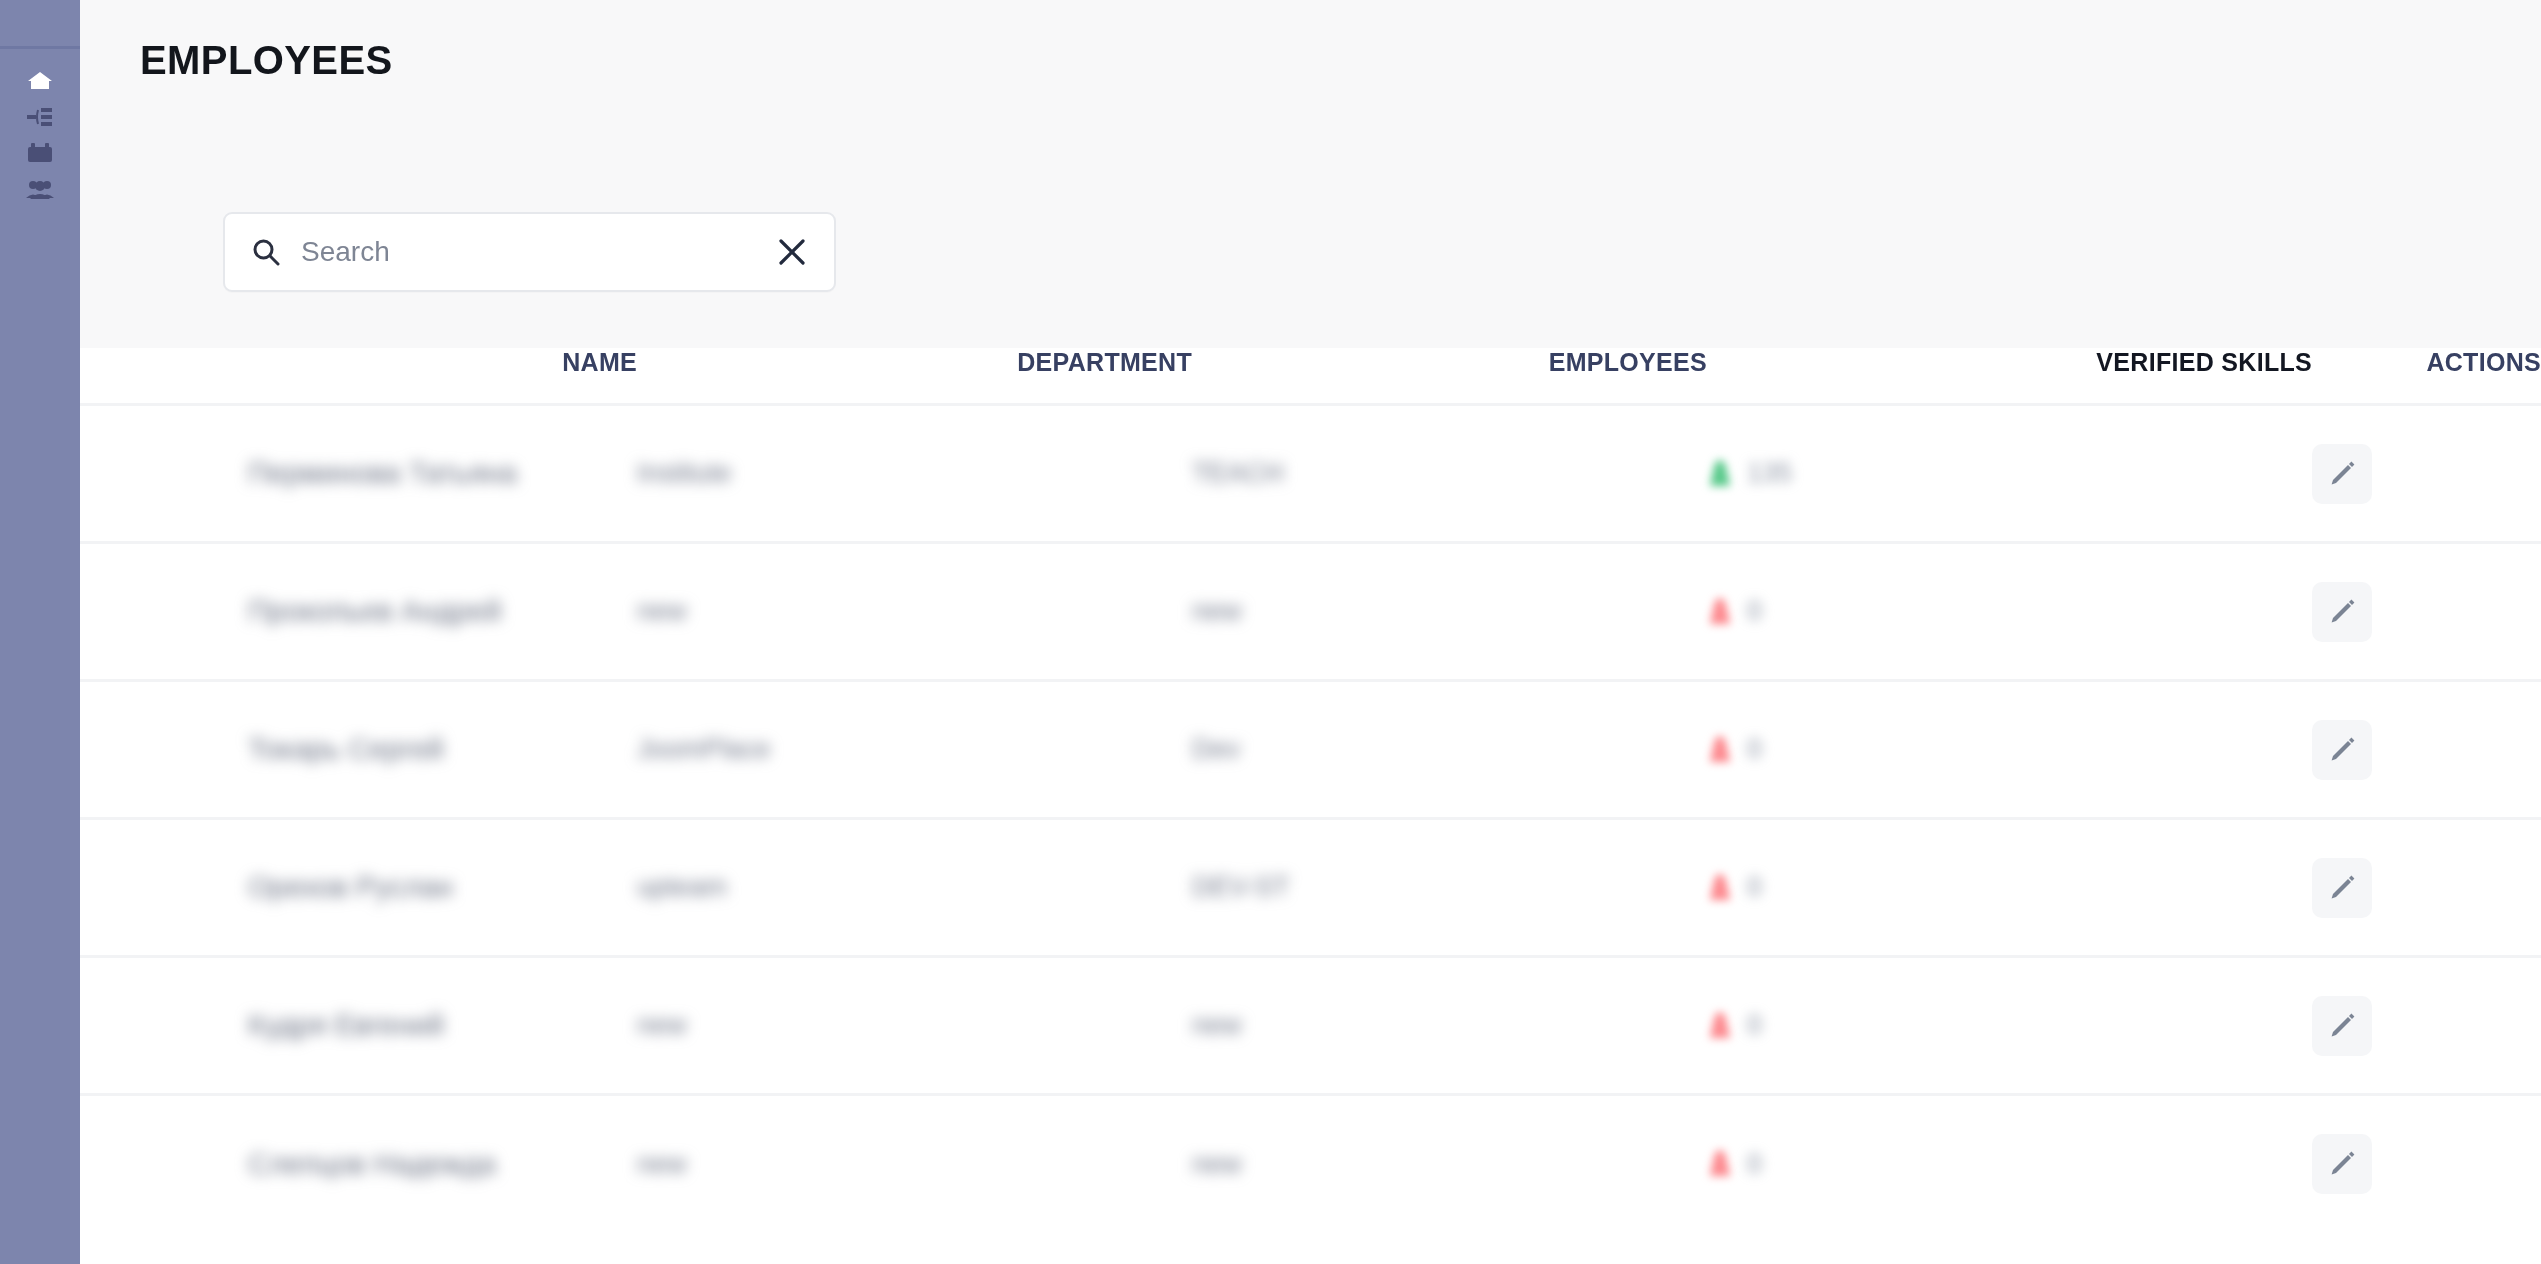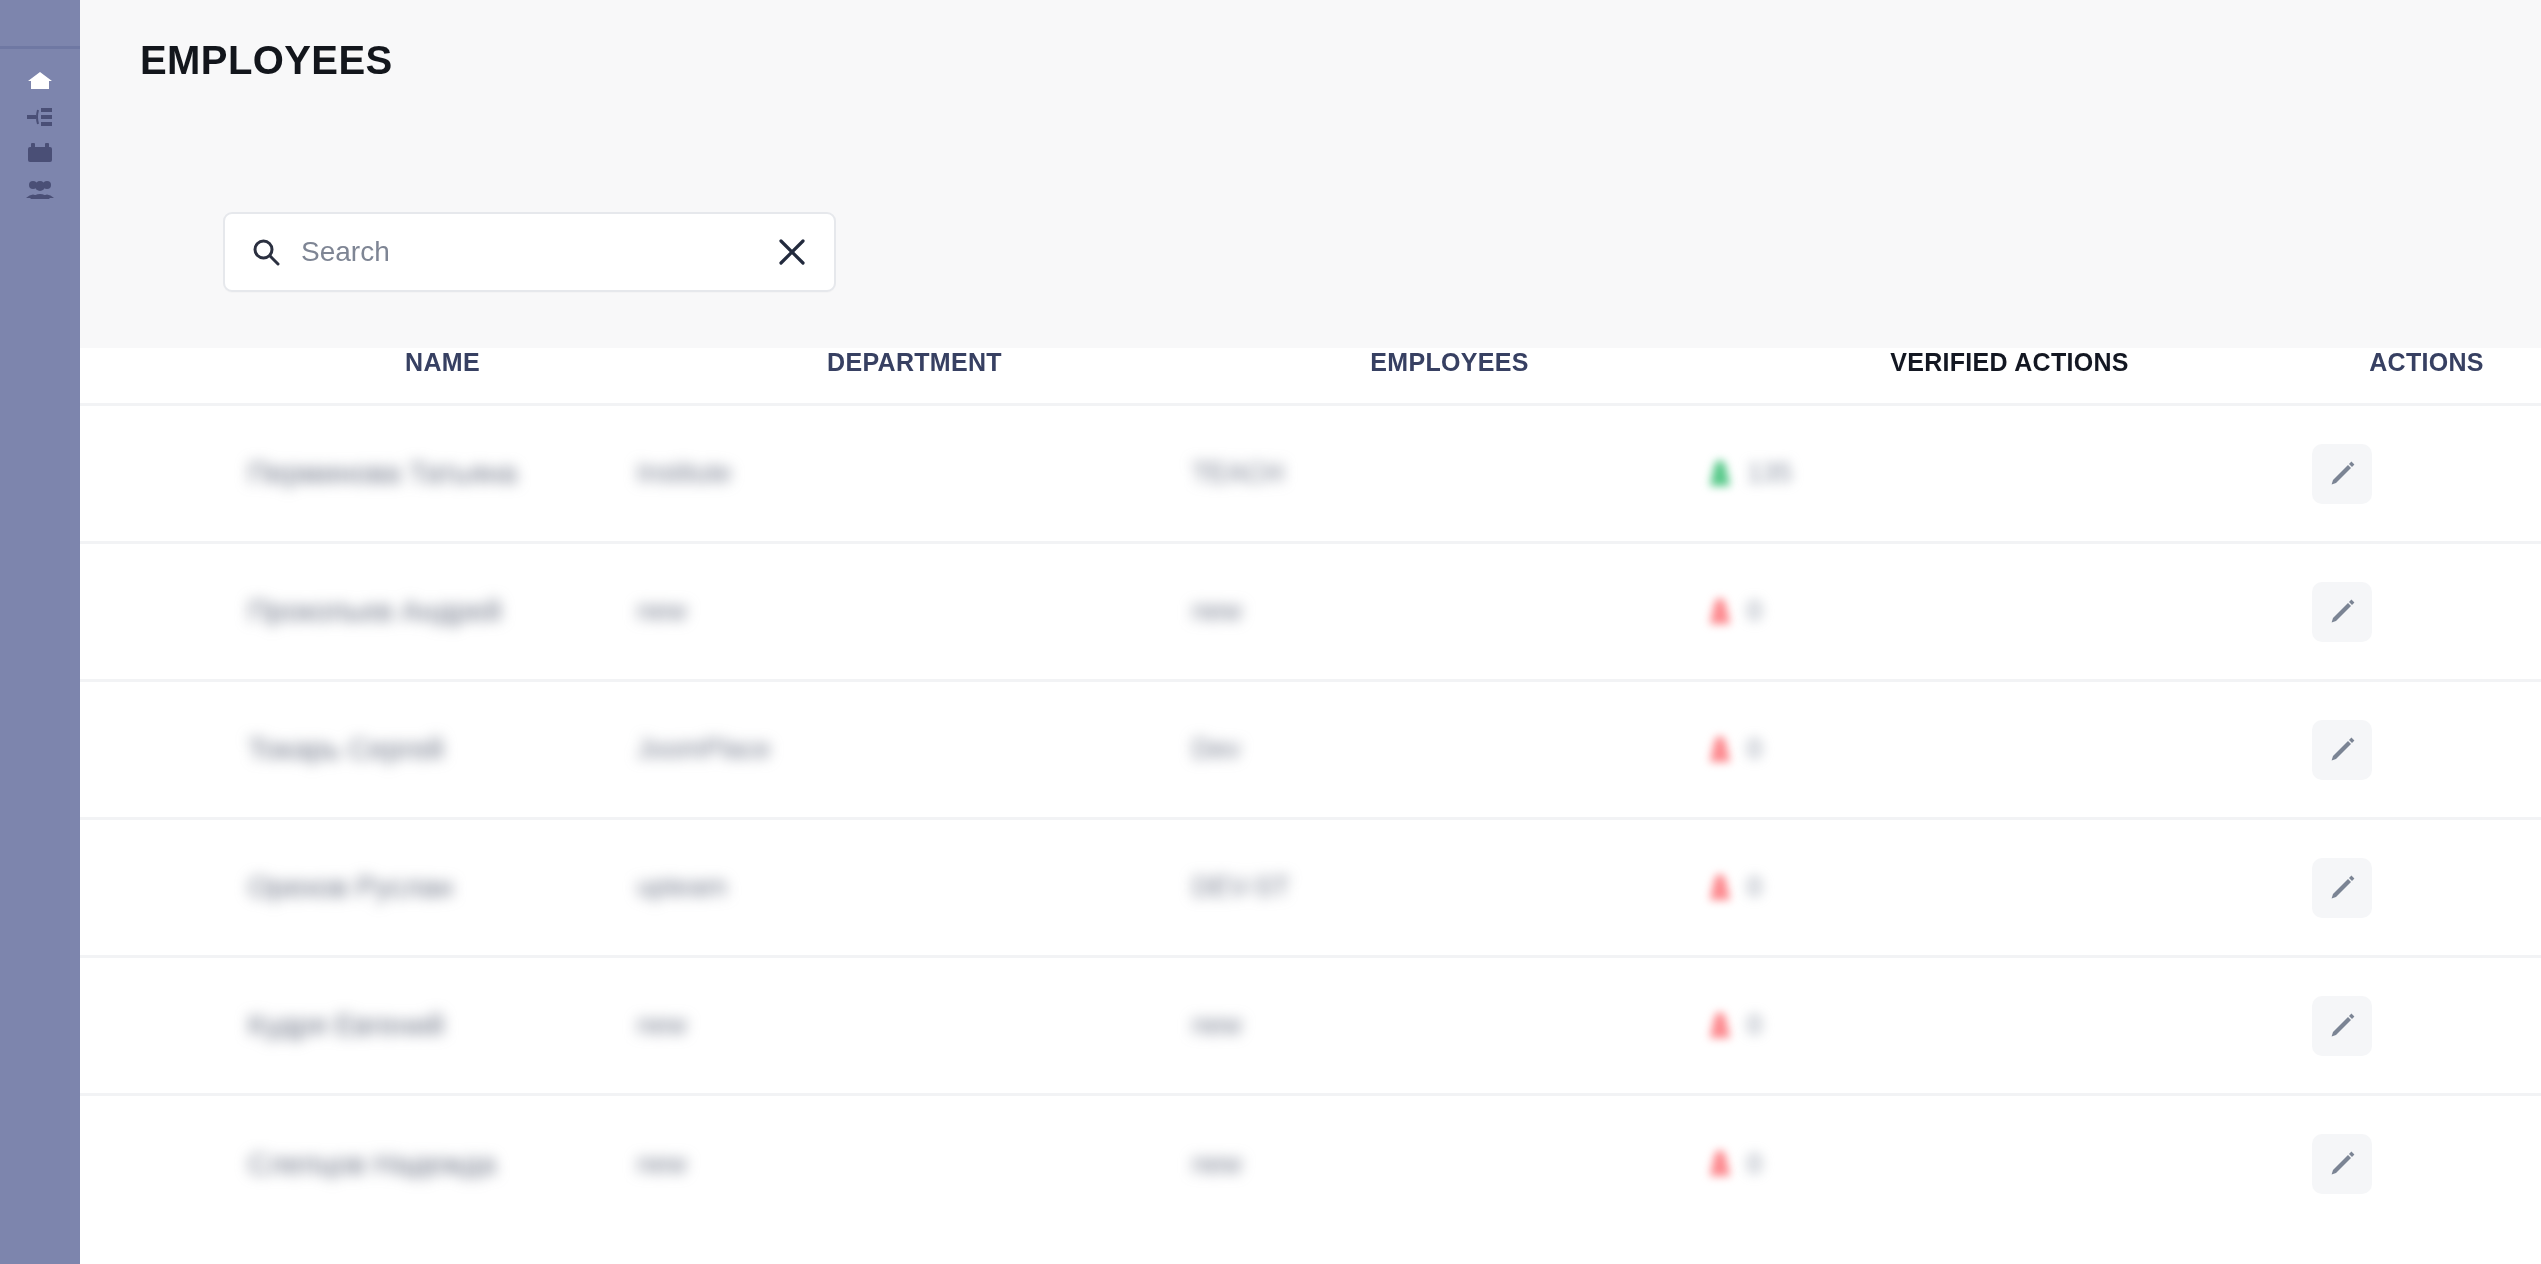--- a/index.html
+++ b/index.html
@@ -132,21 +132,21 @@
     table-layout: fixed;
     border-collapse: collapse;
   }
   .table col.c-name   { width: 557px; }
   .table col.c-dept   { width: 555px; }
   .table col.c-pos    { width: 515px; }
   .table col.c-skills { width: 605px; }
   .table col.c-act    { width: 229px; }
 
   .table thead th {
-    text-align: center;
+    text-align: right;
     font-size: 25px;
     font-weight: 700;
     letter-spacing: 0.3px;
     color: #374062;
     padding: 0 0 26px 0;
     height: 48px;
     vertical-align: bottom;
     background: #ffffff;
     white-space: nowrap;
   }
@@ -300,21 +300,21 @@
             <col class="c-dept">
             <col class="c-pos">
             <col class="c-skills">
             <col class="c-act">
         </colgroup>
         <thead>
           <tr>
             <th class="th-name">NAME</th>
             <th class="th-dept">DEPARTMENT</th>
             <th class="th-pos">EMPLOYEES</th>
-            <th class="th-skills">VERIFIED ACTIONS</th>
+            <th class="th-skills">VERIFIED SKILLS</th>
             <th class="th-act">ACTIONS</th>
           </tr>
         </thead>
         <tbody id="table-body">
             <tr>
               <td class="td-name"><span class="redact name">Перминова Татьяна</span></td>
               <td><span class="redact dept">Institute</span></td>
               <td><span class="redact pos">TEACH</span></td>
               <td>
                 <div class="skills-cell">

